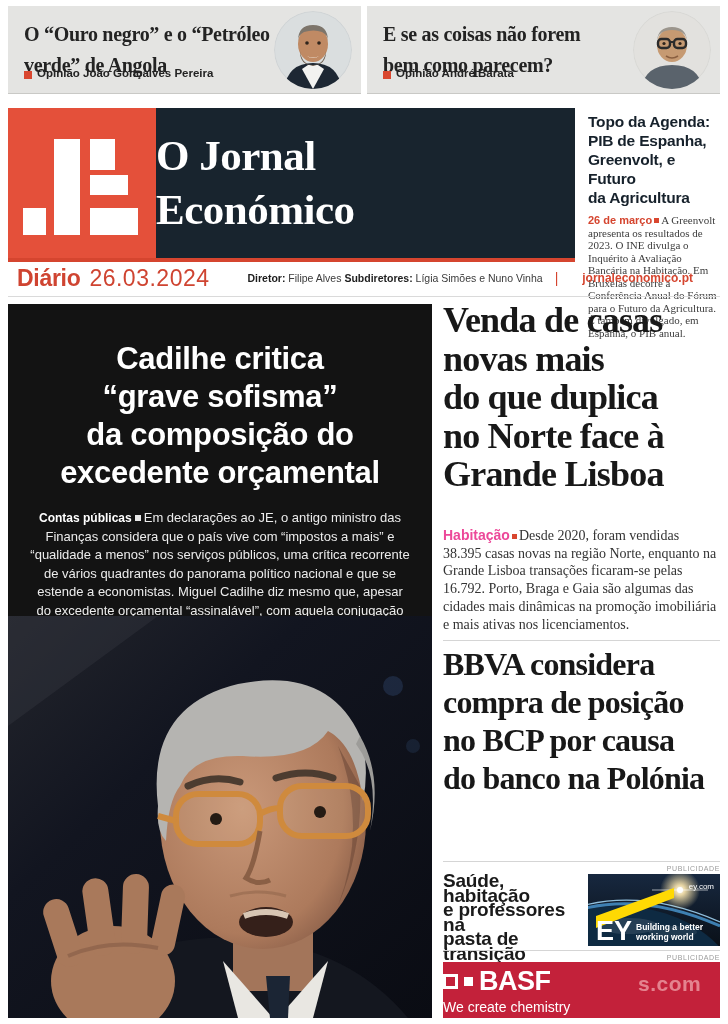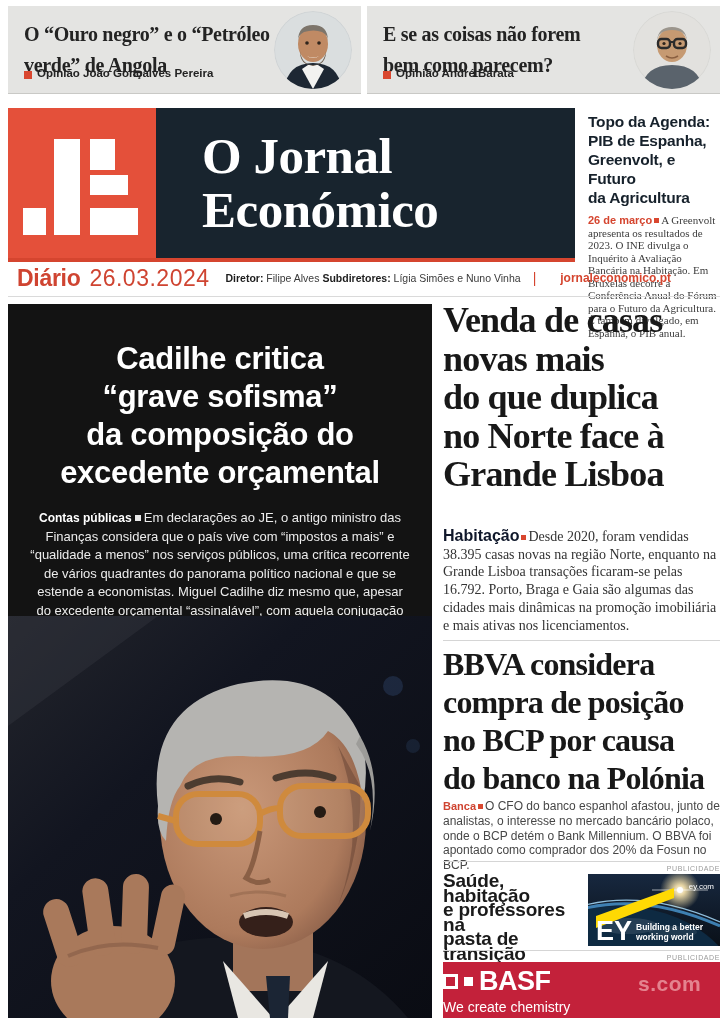--- a/index.html
+++ b/index.html
@@ -34,38 +34,38 @@
   .jeb1 { left:15px;  top:100px; width:23px; height:27px; }
   .jeb2 { left:46px;  top:31px;  width:26px; height:96px; }
   .jeb3 { left:82px;  top:31px;  width:25px; height:31px; }
   .jeb4 { left:82px;  top:67px;  width:38px; height:20px; }
   .jeb5 { left:82px;  top:100px; width:48px; height:27px; }
   .masthead-box {
     position:absolute; left:156px; top:108px; width:419px; height:150px; background:#18242e;
     display:flex; align-items:center;
   }
   .masthead-title {
-    padding-left:46px; font-family:"Liberation Serif", serif; font-weight:bold;
-    font-size:51px; line-height:54px; color:#ffffff; letter-spacing:-0.5px;
+    font-family:"Liberation Serif", serif; font-weight:bold;
+    font-size:43px; line-height:54px; color:#ffffff; letter-spacing:-0.5px;
   }
   .agenda { position:absolute; left:588px; top:112px; width:132px; }
   .agenda-title { font-size:15.5px; line-height:19px; font-weight:bold; color:#16212b; letter-spacing:-0.2px; }
   .agenda-body {
     margin-top:7px; font-family:"Liberation Serif", serif;
     font-size:11px; line-height:12.5px; color:#3c3c3c;
   }
   .agenda-date { font-family:"Liberation Sans", sans-serif; font-weight:bold; color:#d5452f; font-size:11px; }
   .sq-small { display:inline-block; width:5px; height:5px; background:#d9472f; margin:0 2px 1px 2px; }
   .masthead-rule { position:absolute; left:8px; top:258px; width:567px; height:4px; background:#d5452f; }
 
   
   .dateline { position:absolute; left:8px; top:261px; width:712px; height:34px; display:flex; align-items:center; }
   .ed-label { margin-left:9px; font-size:23px; font-weight:bold; color:#cf4431; letter-spacing:-0.3px; }
   .ed-date  { margin-left:9px; font-size:23px; font-weight:normal; color:#cf4431; letter-spacing:0.5px; }
-  .dir-block { margin-left:16px; font-size:10.5px; color:#3a3a3a; }
+  .dir-block { margin-left:38px; font-size:10.5px; color:#3a3a3a; }
   .dir-block b { color:#1d1d1d; }
   .site-sep { margin-left:12px; color:#d5452f; font-size:14px; }
   .site-link { margin-left:24px; font-size:12px; font-weight:bold; color:#d5452f; text-decoration:none;text-align:right; }
   .dateline-rule { position:absolute; left:8px; top:296px; width:712px; height:1px; background:#dadada; }
 
   
   .lead-panel { position:absolute; left:8px; top:304px; width:424px; height:714px; background:#131313; }
   .lead-headline {
     margin:36px auto 0 auto; width:380px; text-align:center;
     font-size:31px; line-height:38px; font-weight:bold; color:#ffffff; letter-spacing:-0.3px;
@@ -79,21 +79,21 @@
   .lead-photo { position:absolute; left:0; bottom:0; width:424px; height:402px; }
 
   
   .rcol-headline {
     position:absolute; left:443px; font-family:"Liberation Serif", serif; font-weight:bold; color:#181818;
   }
   .h-venda { top:301px; width:280px; font-size:36px; line-height:38.5px; letter-spacing:-0.8px; }
   .h-bbva  { top:645px; width:280px; font-size:32px; line-height:38px; letter-spacing:-0.8px; }
   .para { position:absolute; left:443px; width:277px; }
   .p-housing { top:527px; font-family:"Liberation Serif", serif; font-size:14px; line-height:17.7px; color:#333333; }
-  .p-housing .kicker { font-family:"Liberation Sans", sans-serif; font-weight:bold; font-size:16px; color:#0f172a; }
+  .p-housing .kicker { font-family:"Liberation Sans", sans-serif; font-weight:bold; font-size:14px; color:#ec4899; }
   .p-bbva { top:799px; font-size:12px; line-height:14.8px; color:#474747; }
   .p-bbva .kicker { font-weight:bold; font-size:11px; color:#cf4431; }
   .rrule { position:absolute; left:443px; width:277px; height:1px; background:#d5d5d5; }
   .rule-1 { top:640px; } .rule-2 { top:861px; } .rule-3 { top:950px; }
   .pub-label {
     position:absolute; width:277px; left:443px; text-align:right;
     font-size:7px; color:#9a9a9a; letter-spacing:0.6px;
   }
   .pub-1 { top:865px; } .pub-2 { top:954px; }
   .h-transition {
@@ -271,21 +271,20 @@
 do que duplica
 no Norte face à
 Grande Lisboa</div>
   <div class="para p-housing"><span class="kicker">Habitação</span><span class="sq-small"></span><span>Desde 2020, foram vendidas 38.395 casas novas na região Norte, enquanto na Grande Lisboa transações ficaram-se pelas 16.792. Porto, Braga e Gaia são algumas das cidades mais dinâmicas na promoção imobiliária e mais ativas nos licenciamentos.</span></div>
   <div class="rrule rule-1"></div>
 
   <div class="rcol-headline h-bbva pre">BBVA considera
 compra de posição
 no BCP por causa
 do banco na Polónia</div>
-  <div class="para p-bbva"><span class="kicker">Banca</span><span class="sq-small"></span><span>O CFO do banco espanhol afastou, junto de analistas, o interesse no mercado bancário polaco, onde o BCP detém o Bank Millennium. O BBVA foi apontado como comprador dos 20% da Fosun no BCP.</span></div>
   <div class="rrule rule-2"></div>
 
   <div class="pub-label pub-1">PUBLICIDADE</div>
   <div class="h-transition pre">Saúde, habitação
 e professores na
 pasta de transição
 entregue por Costa
 a Marcelo</div>
 
   <div class="ey-ad">

